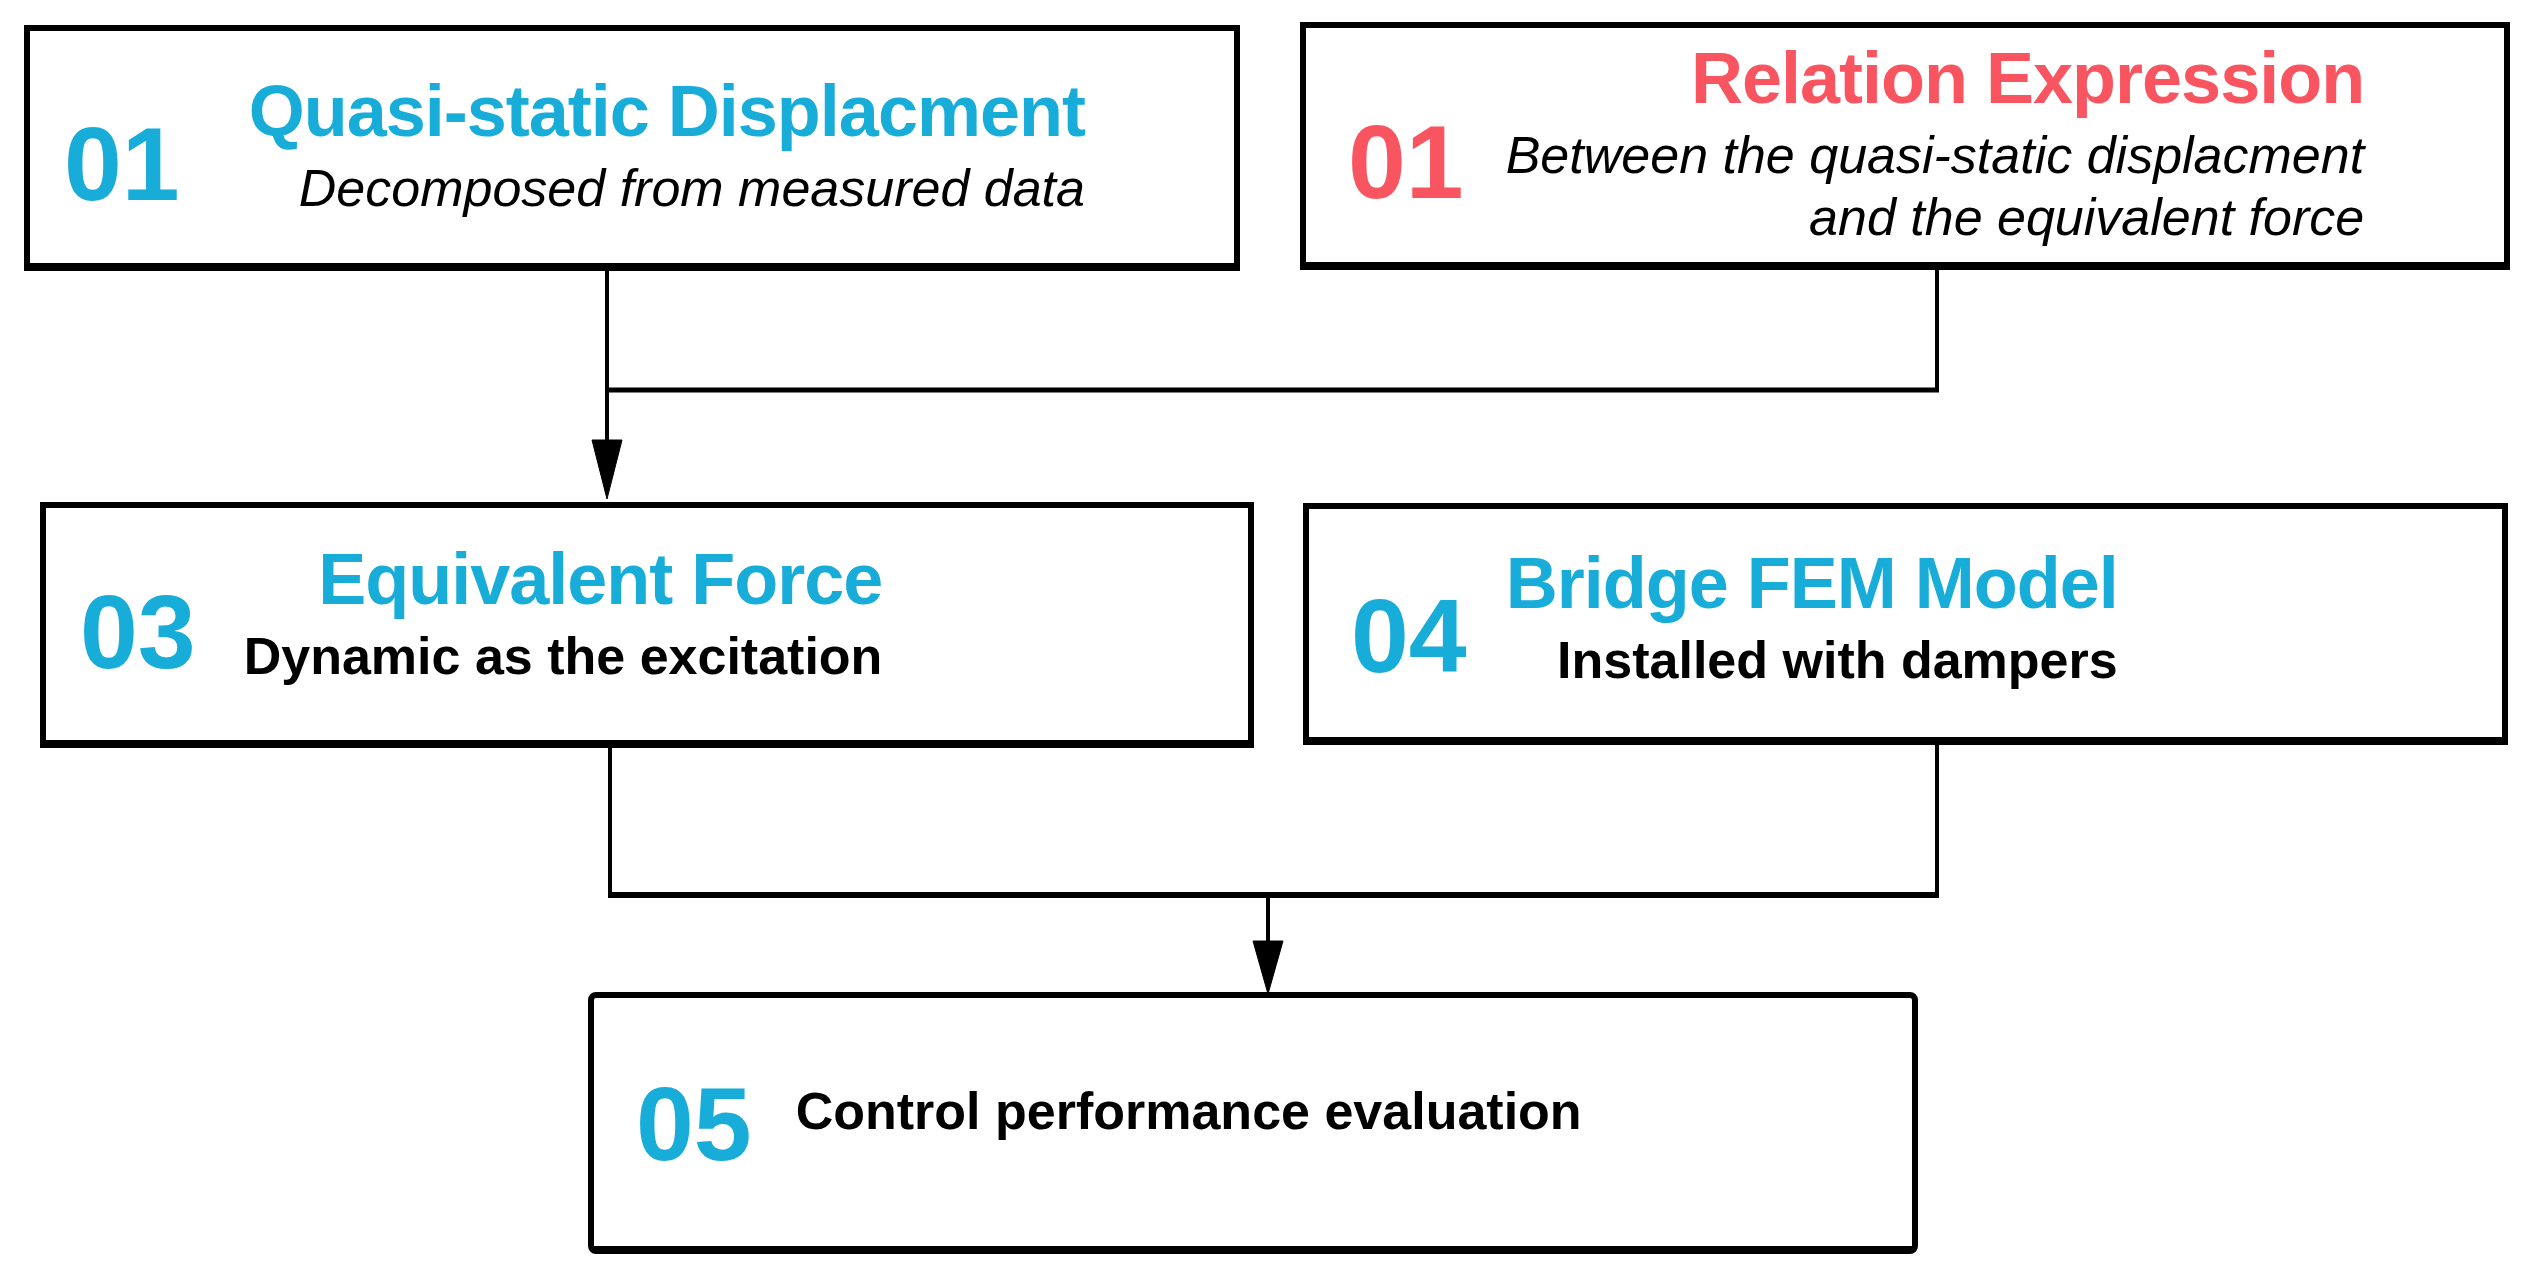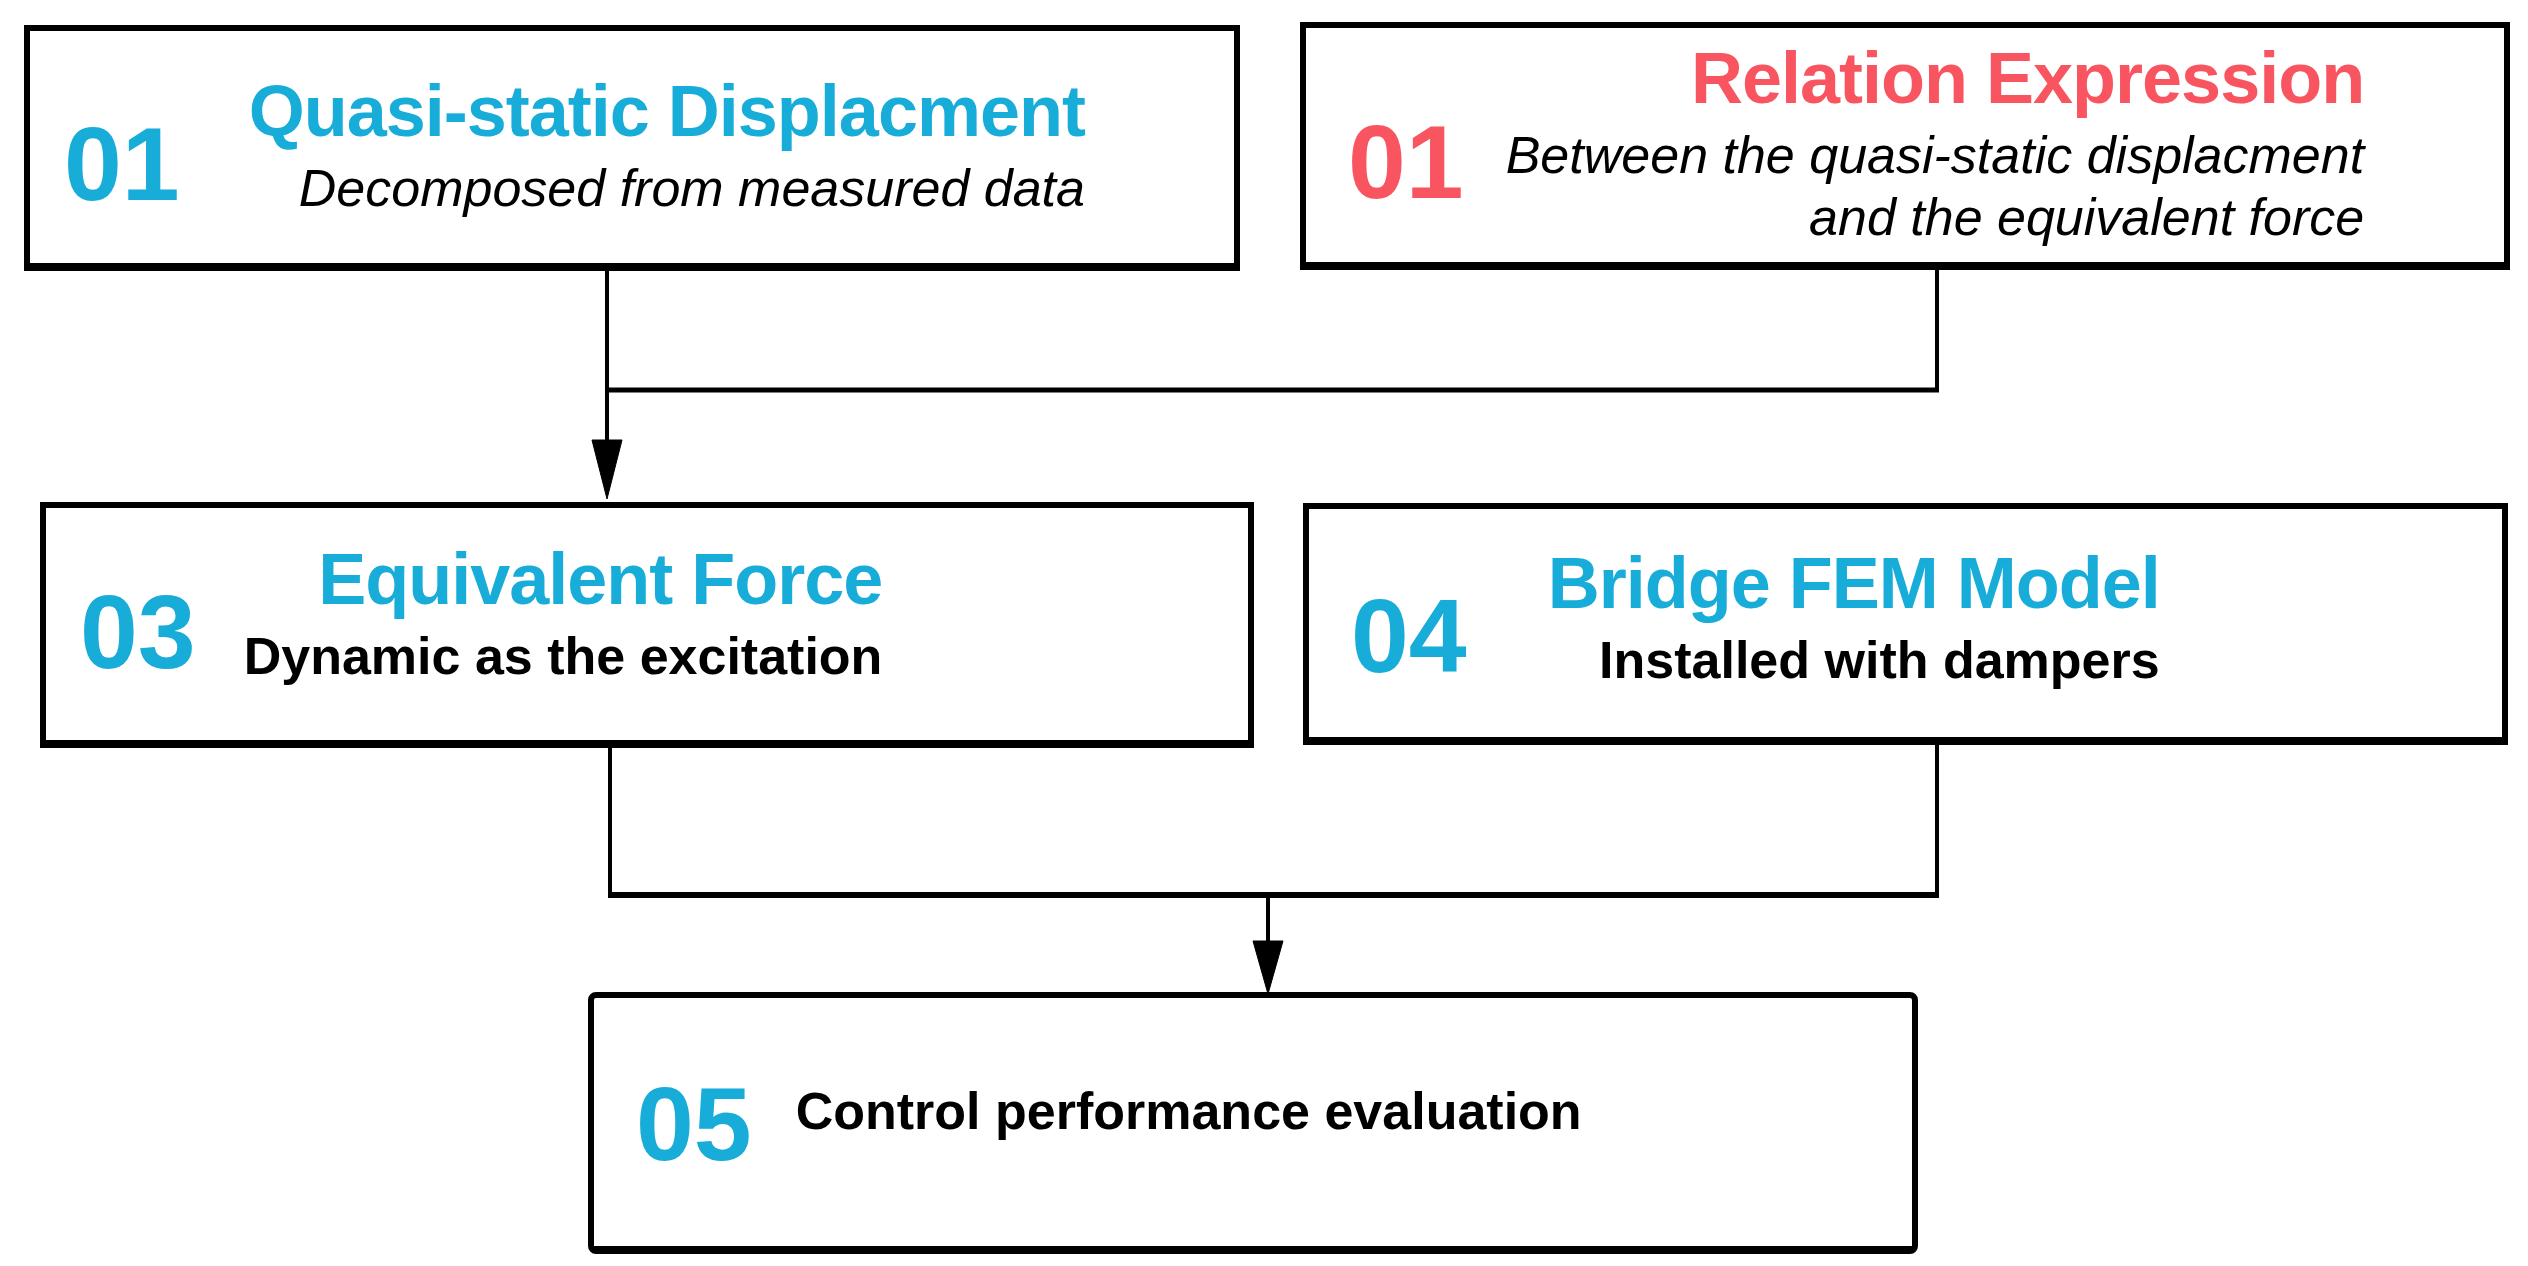--- a/index.html
+++ b/index.html
@@ -61,21 +61,21 @@
     white-space: pre-line;
   }
   .sub-italic { font-style: italic; font-weight: normal; }
   .sub-bold   { font-weight: bold; }
   .accent-cyan .step-number, .accent-cyan .step-title { color: var(--accent-cyan); }
   .accent-red  .step-number, .accent-red  .step-title { color: var(--accent-red); }
 
   #box-01 { left: 24px;   top: 25px;  width: 1216px; height: 246px; padding-left: 34px; gap: 48px; }
   #box-02 { left: 1300px; top: 22px;  width: 1210px; height: 248px; padding-left: 42px; gap: 42px; }
   #box-03 { left: 40px;   top: 502px; width: 1214px; height: 246px; padding-left: 34px; gap: 48px; padding-bottom: 18px; }
-  #box-04 { left: 1303px; top: 503px; width: 1205px; height: 242px; padding-left: 42px; gap: 60px; padding-bottom: 8px; }
+  #box-04 { left: 1303px; top: 503px; width: 1205px; height: 242px; padding-left: 42px; gap: 18px; padding-bottom: 8px; }
   #box-05 { left: 588px;  top: 992px; width: 1330px; height: 262px; padding-left: 42px; gap: 44px; padding-bottom: 30px; border-radius: 8px; }
 </style>
 </head>
 <body>
 
 <div class="canvas">
 
   <svg class="connector-layer" width="2528" height="1266" viewBox="0 0 2528 1266" stroke="#000000" fill="#000000">
 
     <line x1="607" y1="268" x2="607" y2="448" stroke-width="4"></line>

